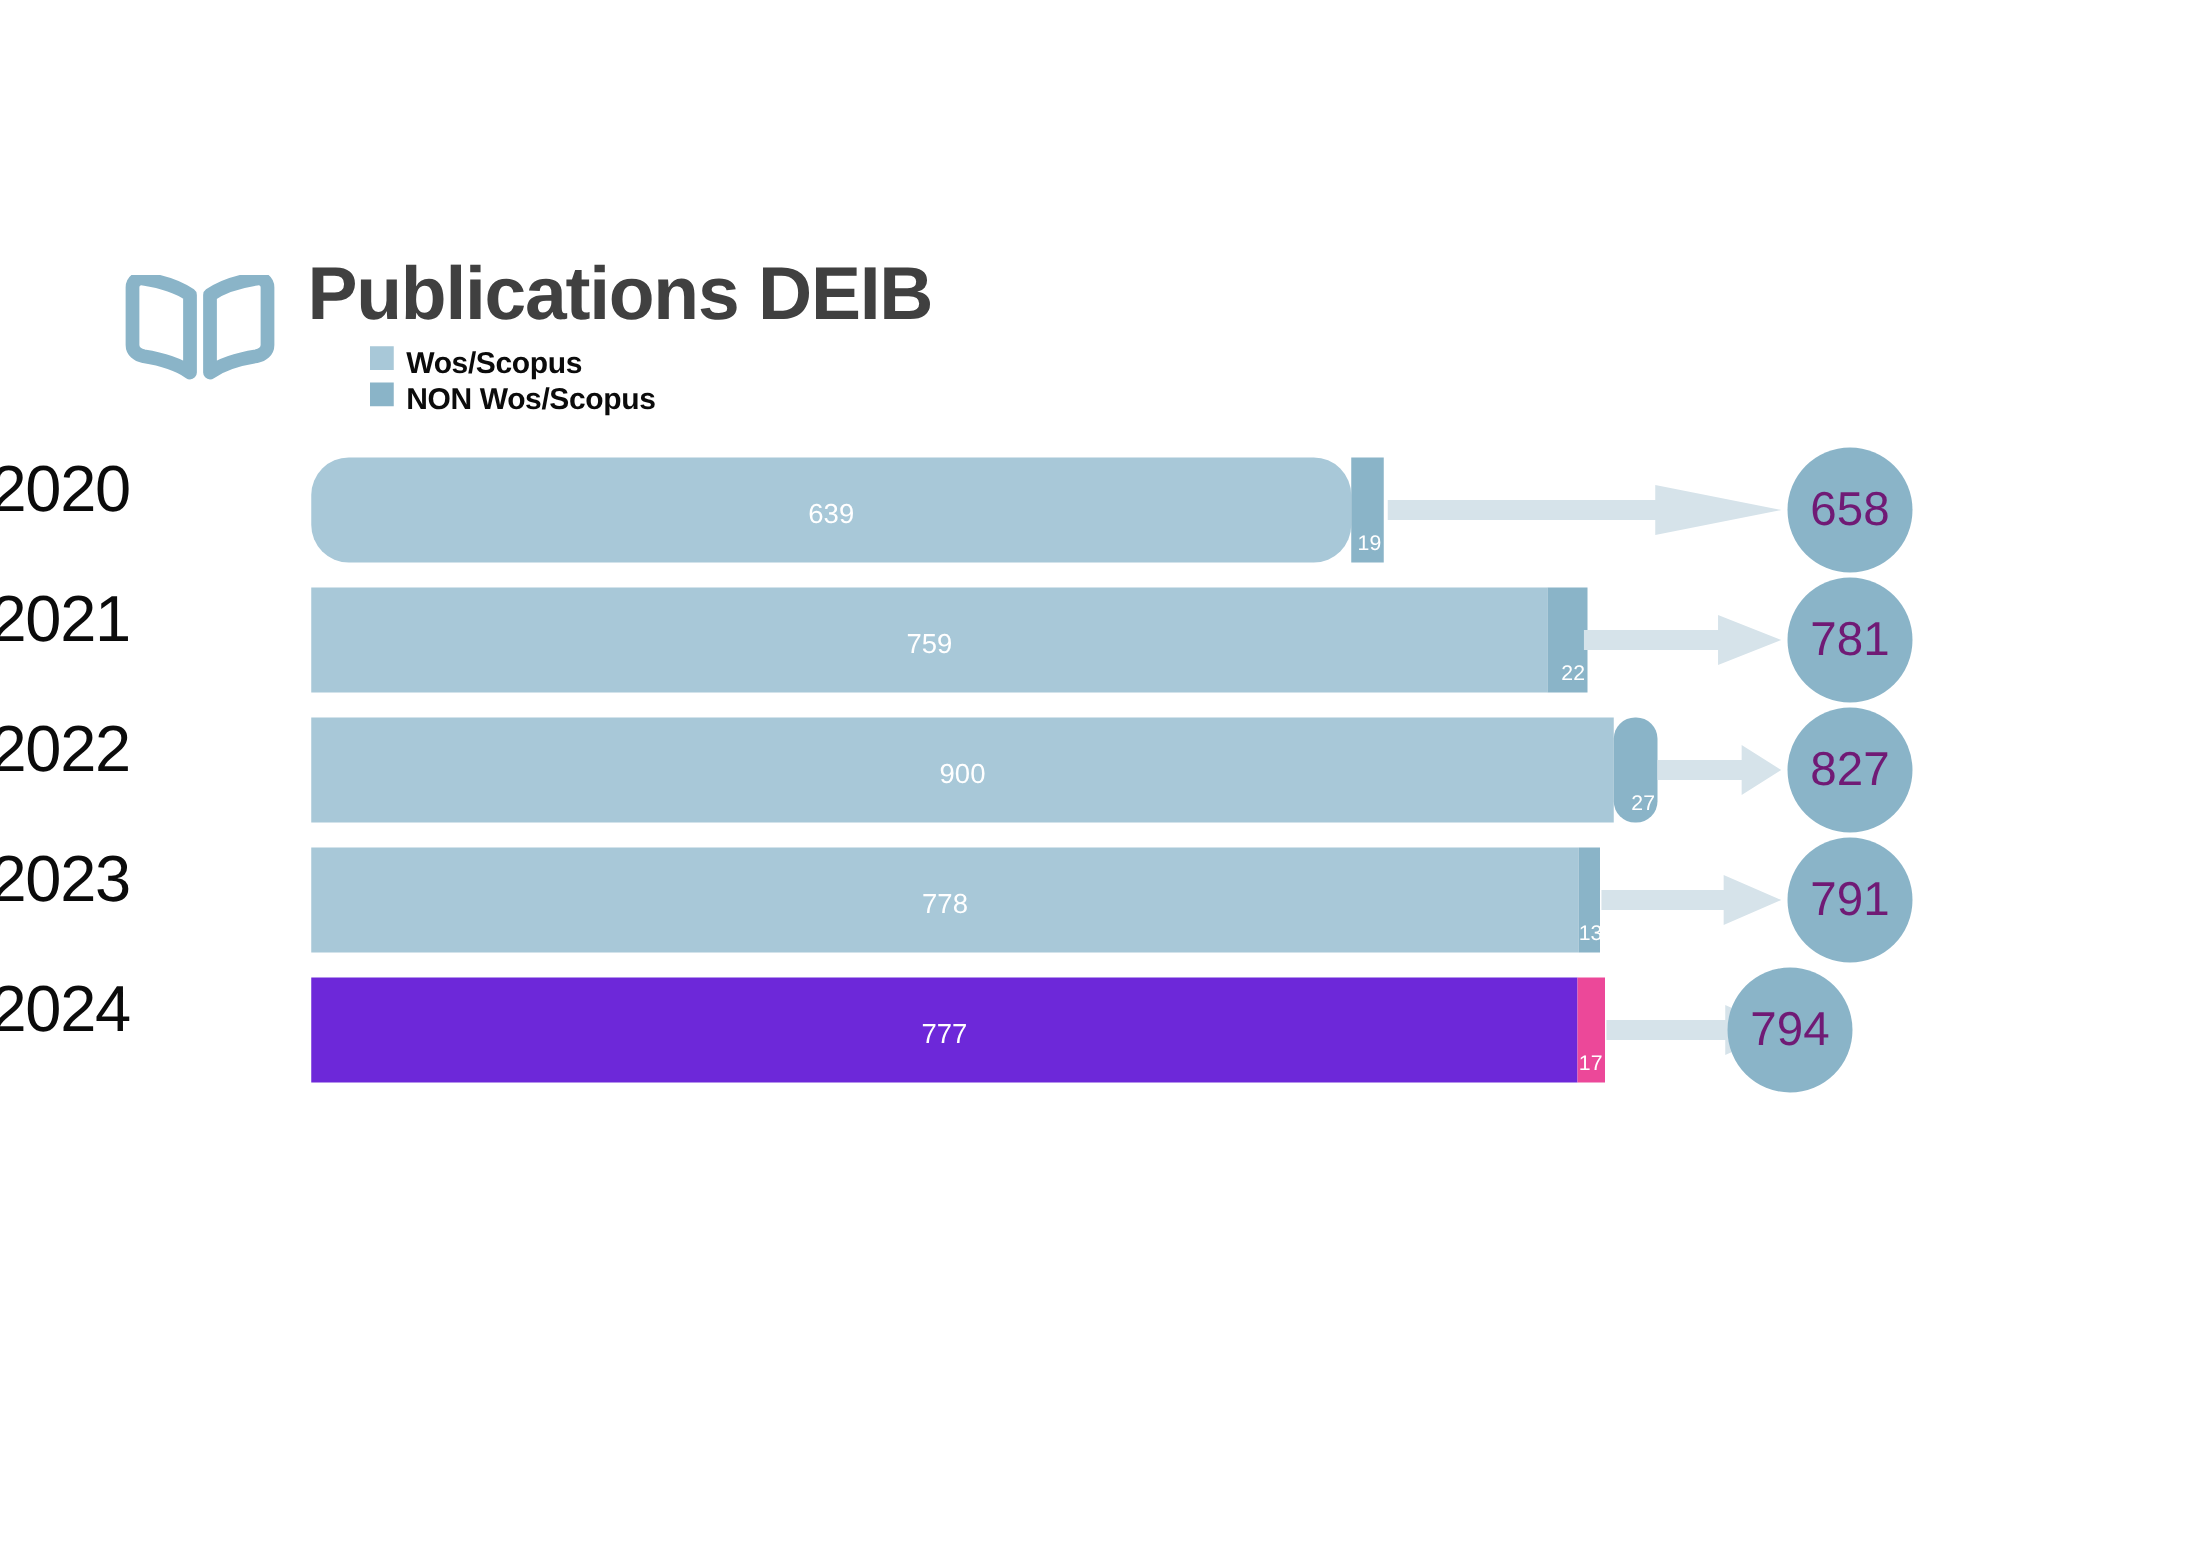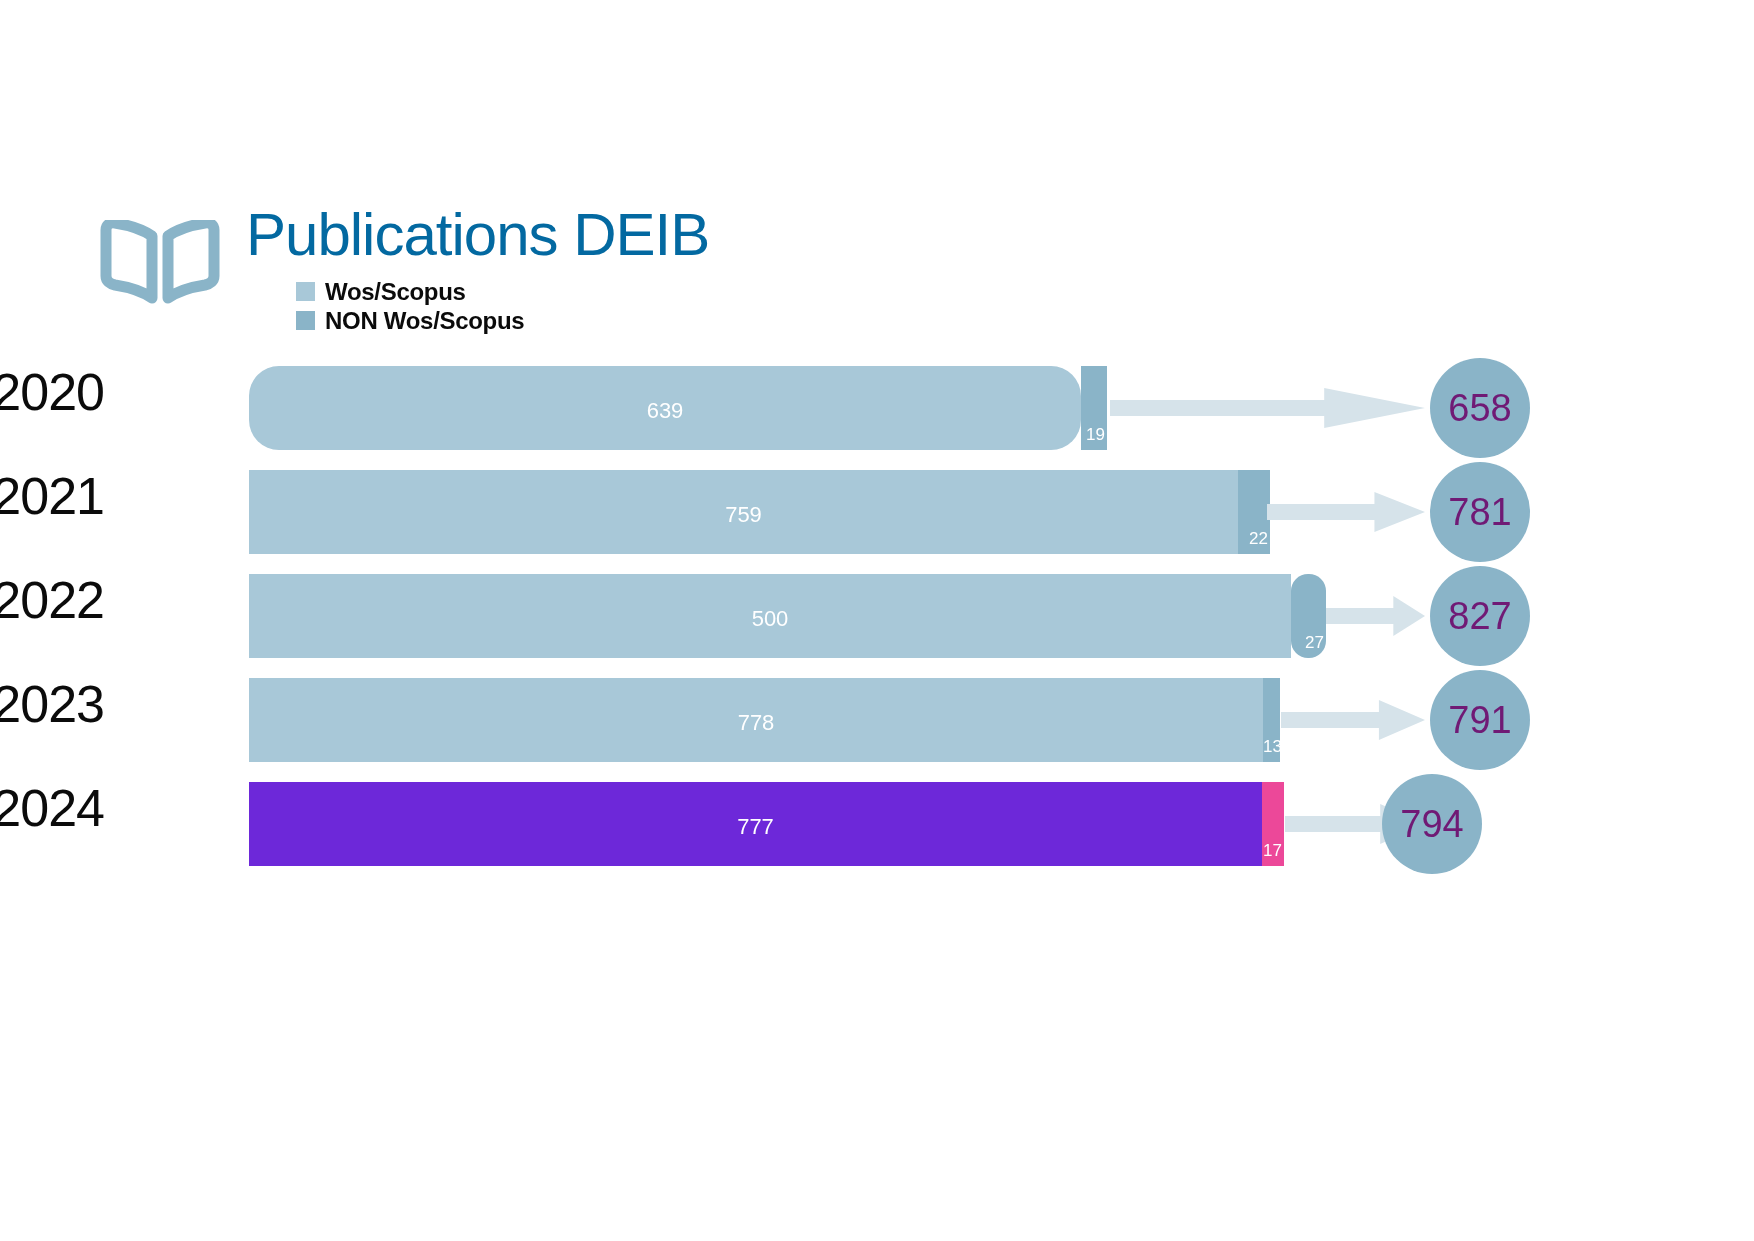--- a/index.html
+++ b/index.html
@@ -30,34 +30,33 @@
     left: 0px;
     top: 15px;
     width: 120px;
     height: 85px;
   }
   #chart-title {
     position: absolute;
     left: 146px;
     top: -5px;
     font-size: 60px;
-    font-weight: 400;
-    color: #0369a1;
+    font-weight: 700;
+    color: #404040;
     letter-spacing: -1px;
     white-space: nowrap;
     font-family: "Liberation Sans", sans-serif;
   }
   #legend {
     position: absolute;
     left: 148px;
     top: 72px;
   }
   .legend-row {
     display: flex;
-    align-items: center;
     height: 29px;
     padding-left: 48px;
   }
   .legend-swatch {
     width: 19px;
     height: 19px;
     margin-right: 10px;
     flex: 0 0 auto;
   }
   .legend-label {
@@ -213,21 +212,21 @@
           </svg>
         </div>
         <div class="total-circle" style="left:1430px;background:#8ab4c8;">
           <span class="total-circle-value">781</span>
         </div>
       </div>
       <div class="row">
         <div class="year-label">2022</div>
         <div class="bar-wrap">
           <div class="seg-main" style="width:1042px;background:#a8c8d8;">
-            <span class="seg-main-value">500</span>
+            <span class="seg-main-value">900</span>
           </div>
           <div class="seg-sub" style="width:35px;background:#8ab4c8;border-radius:17px;">
             <span class="seg-sub-value">27</span>
           </div>
         </div>
         <div class="arrow" style="left:1326px;width:99px;">
           <svg viewBox="0 0 100 40" preserveAspectRatio="none" aria-hidden="true">
             <path d="M0 12 L68 12 L68 0 L100 20 L68 40 L68 28 L0 28 Z" fill="#d6e3ea"></path>
           </svg>
         </div>

